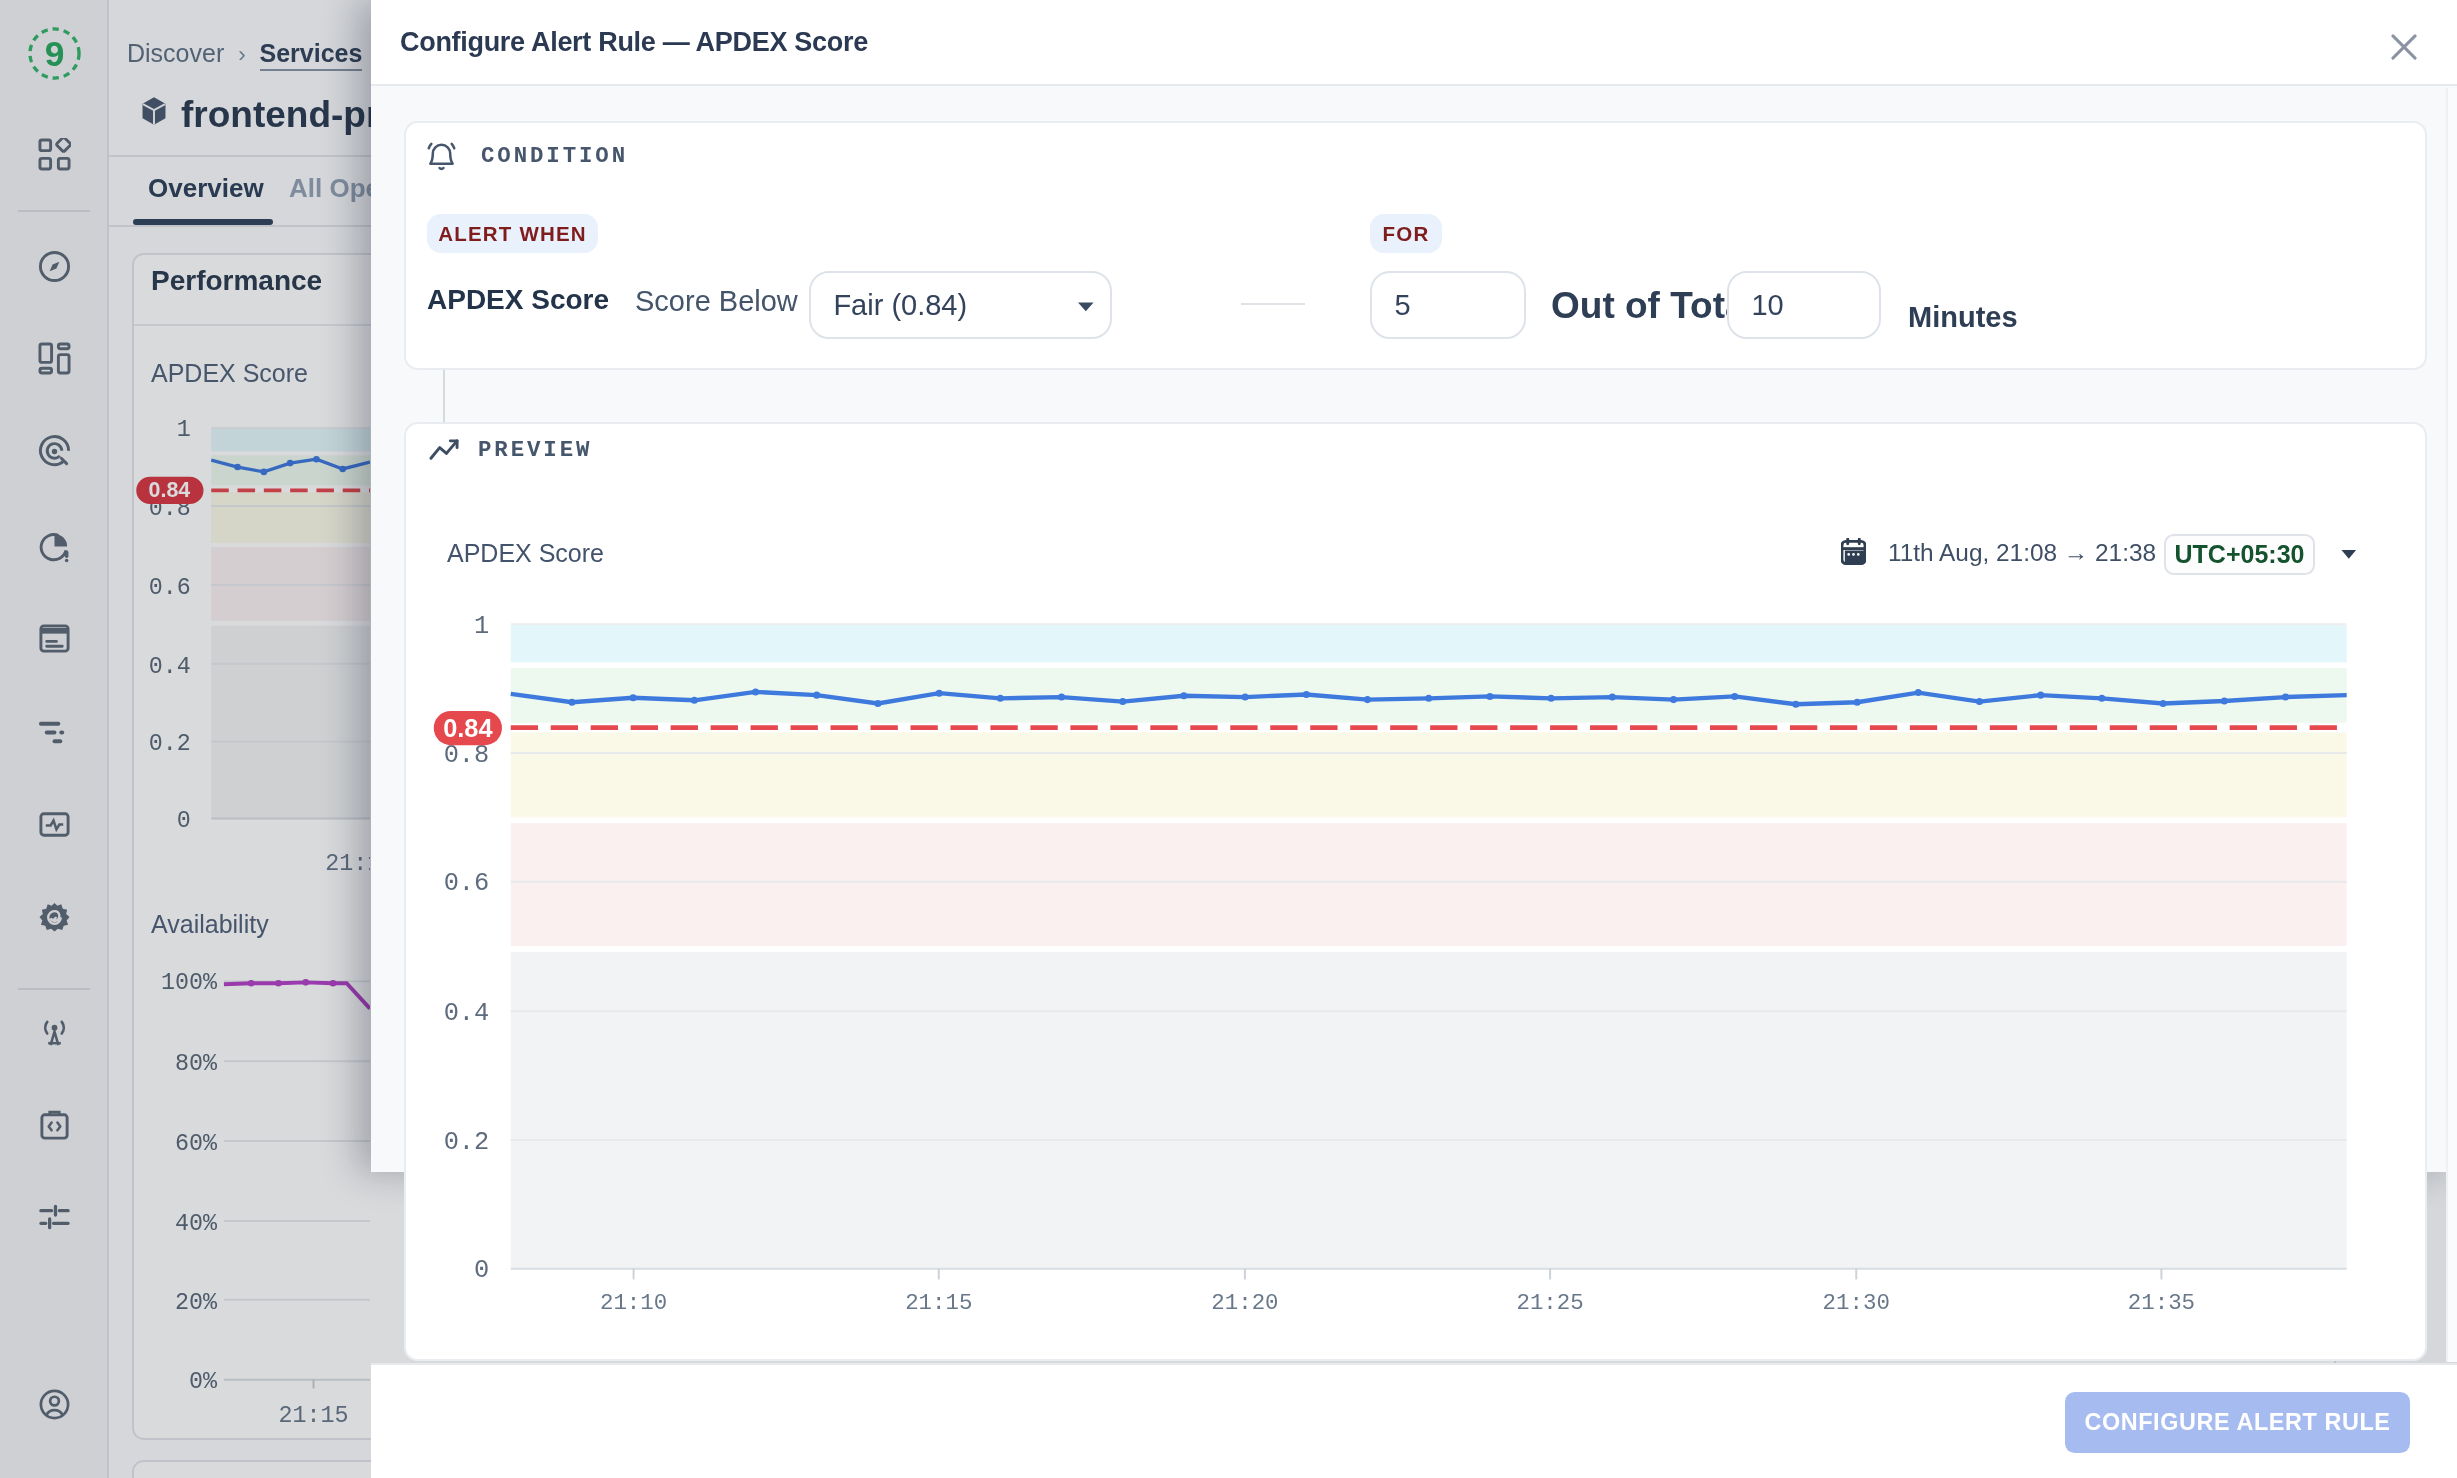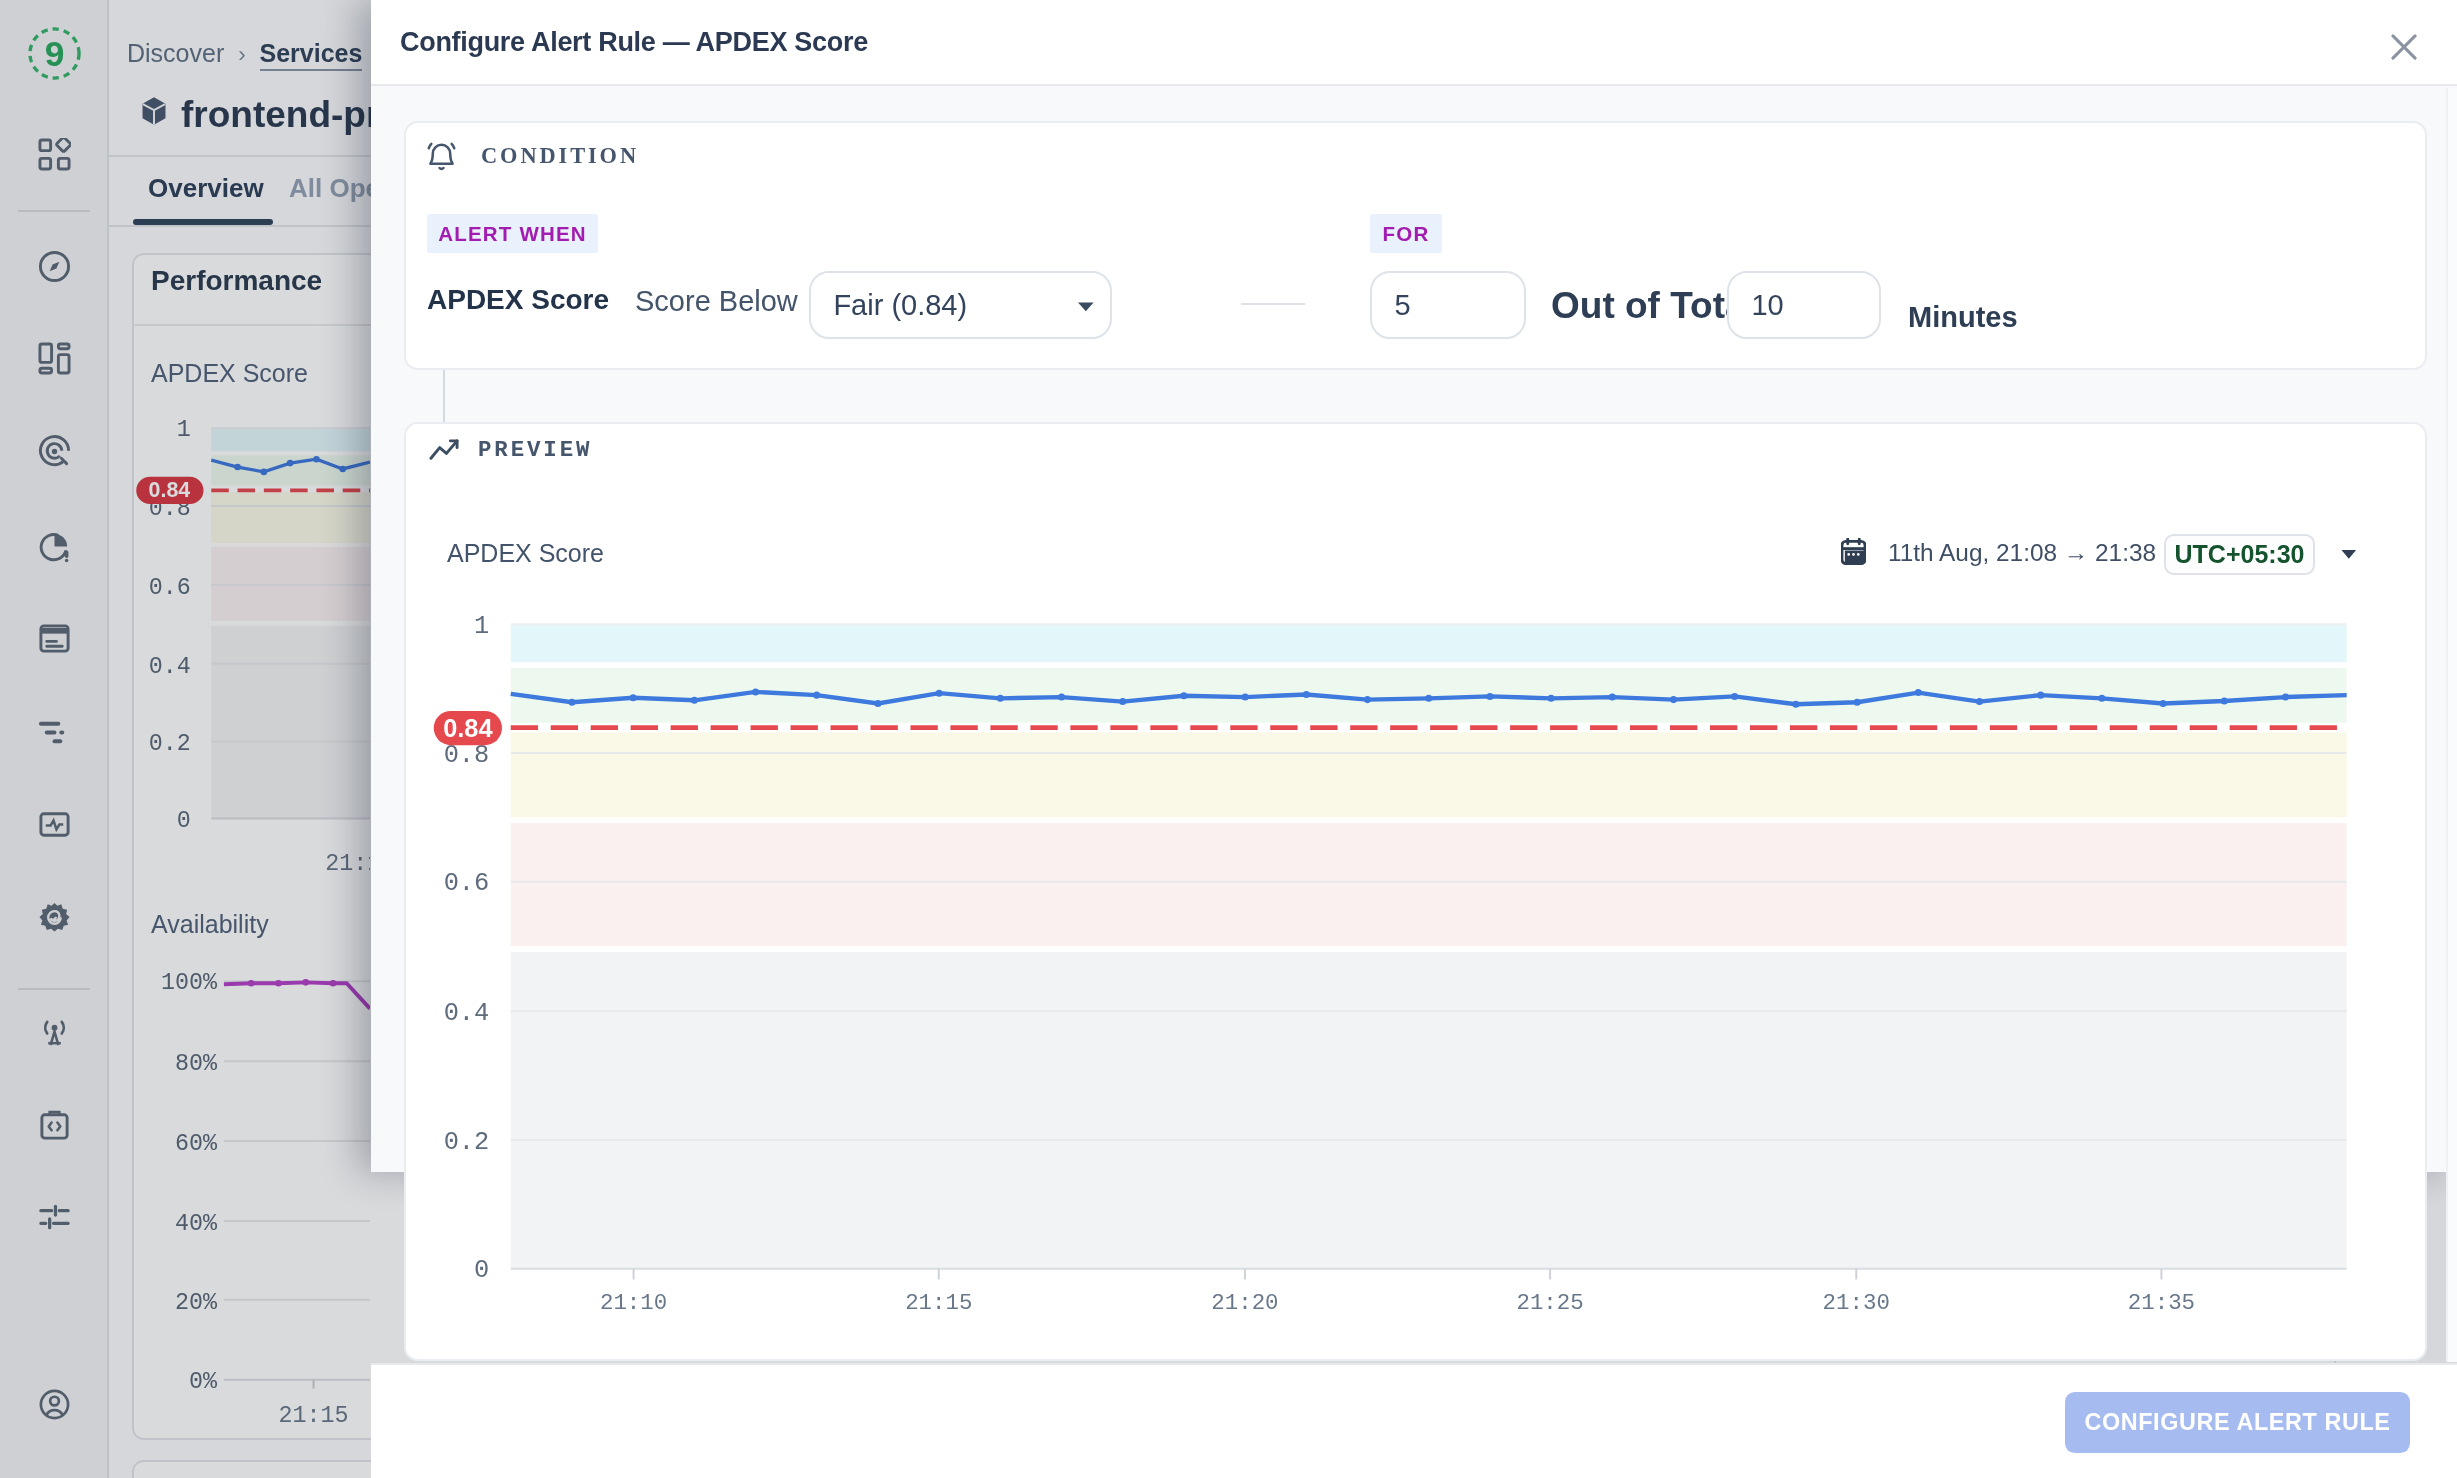--- a/index.html
+++ b/index.html
@@ -25,21 +25,21 @@
   #pcard2 { position:absolute; left:132px; top:1460px; width:2204px; height:39px; background:#fff; border:2px solid #e2e5ea; border-radius:11.7px; }
   
   #dim { position:absolute; inset:0; background:rgba(17,24,39,0.16); }
   
   #drawer { position:absolute; left:371px; top:0; width:2087px; height:1172px; background:#f8f9fa; box-shadow:-13.7px 0 35px rgba(15,23,42,0.28); }
   #dhead { position:absolute; left:0; top:0; width:2087px; height:86px; background:#fff; border-bottom:2px solid #e8eaed; }
   #dtitle { position:absolute; left:29px; top:0; line-height:84px; font-size:27px; font-weight:700; color:#2b3a52; letter-spacing:-0.3px; }
   #dfoot { position:absolute; left:0; top:1363px; width:2087px; height:115px; background:#fff; border-top:2px solid #e7e9ec; }
   .card { position:absolute; background:#fff; border:2px solid #e9ecf0; border-radius:13.7px; }
   .seclabel { font-family:"Liberation Mono", monospace; font-size:22.4px; font-weight:700; letter-spacing:2.9px; color:#46566c; }
-  .chip { position:absolute; background:#e9f1fd; color:#a21caf; font-weight:700; font-size:20.5px; letter-spacing:1.2px; border-radius:2px; display:flex; align-items:center; justify-content:center; }
+  .chip { position:absolute; background:#e9f1fd; color:#7f1d1d; font-weight:700; font-size:20.5px; letter-spacing:1.2px; border-radius:14px; display:flex; align-items:center; justify-content:center; }
   .inputbox { position:absolute; height:68px; background:#fff; border:2px solid #dee3ea; border-radius:20px; font-size:29px; color:#33435c; display:flex; align-items:center; padding-left:22.4px; }
   .btn { position:absolute; border-radius:9.8px; color:#fff; font-weight:700; font-size:23.4px; letter-spacing:0.6px; display:flex; align-items:center; justify-content:center; white-space:nowrap; }
 </style>
 </head>
 <body>
 <div id="stage">
 
   <div id="page">
     <div id="sidebar">
 
@@ -226,21 +226,21 @@
       </svg>
     </div>
 
     <div class="card" style="left:33px; top:121px; width:2023px; height:249px;"></div>
     <svg class="abs" style="left:56px; top:140px;" width="29" height="31" viewBox="0 0 30 32" fill="none" stroke="#46566c" stroke-width="2.6" stroke-linecap="round">
       <path d="M15 5 A9 9 0 0 1 24 14 C24 20 25.5 23 26.5 24.5 L3.5 24.5 C4.5 23 6 20 6 14 A9 9 0 0 1 15 5 Z" stroke-linejoin="round"></path>
       <path d="M13 29 A2.5 2.5 0 0 0 17 29"></path>
       <path d="M4.5 4 A14 14 0 0 0 1.8 8.5"></path>
       <path d="M25.5 4 A14 14 0 0 1 28.2 8.5"></path>
     </svg>
-    <div class="abs seclabel" style="left:110px; top:143px;font-family:Liberation Serif, serif;">CONDITION</div>
+    <div class="abs seclabel" style="left:110px; top:143px;">CONDITION</div>
 
     <div class="chip" style="left:56px; top:214px; width:171px; height:39px;">ALERT WHEN</div>
     <div class="abs" style="left:56px; top:284px; font-size:28px; font-weight:700; color:#22334a;">APDEX Score</div>
     <div class="abs" style="left:264px; top:285px; font-size:29px; color:#44546b;">Score Below</div>
     <div class="inputbox" style="left:438px; top:271px; width:303px;">Fair (0.84)
       <svg class="abs" style="left:266px; top:28px;" width="17.6" height="11.7" viewBox="0 0 18 12">
           <path d="M1 1.5 L9 10.5 L17 1.5 Z" fill="#3a4b61"></path>
         </svg>
     </div>
     <div class="abs" style="left:870px; top:303px; width:64px; border-top:2.9px solid #dfe3e8;"></div>

